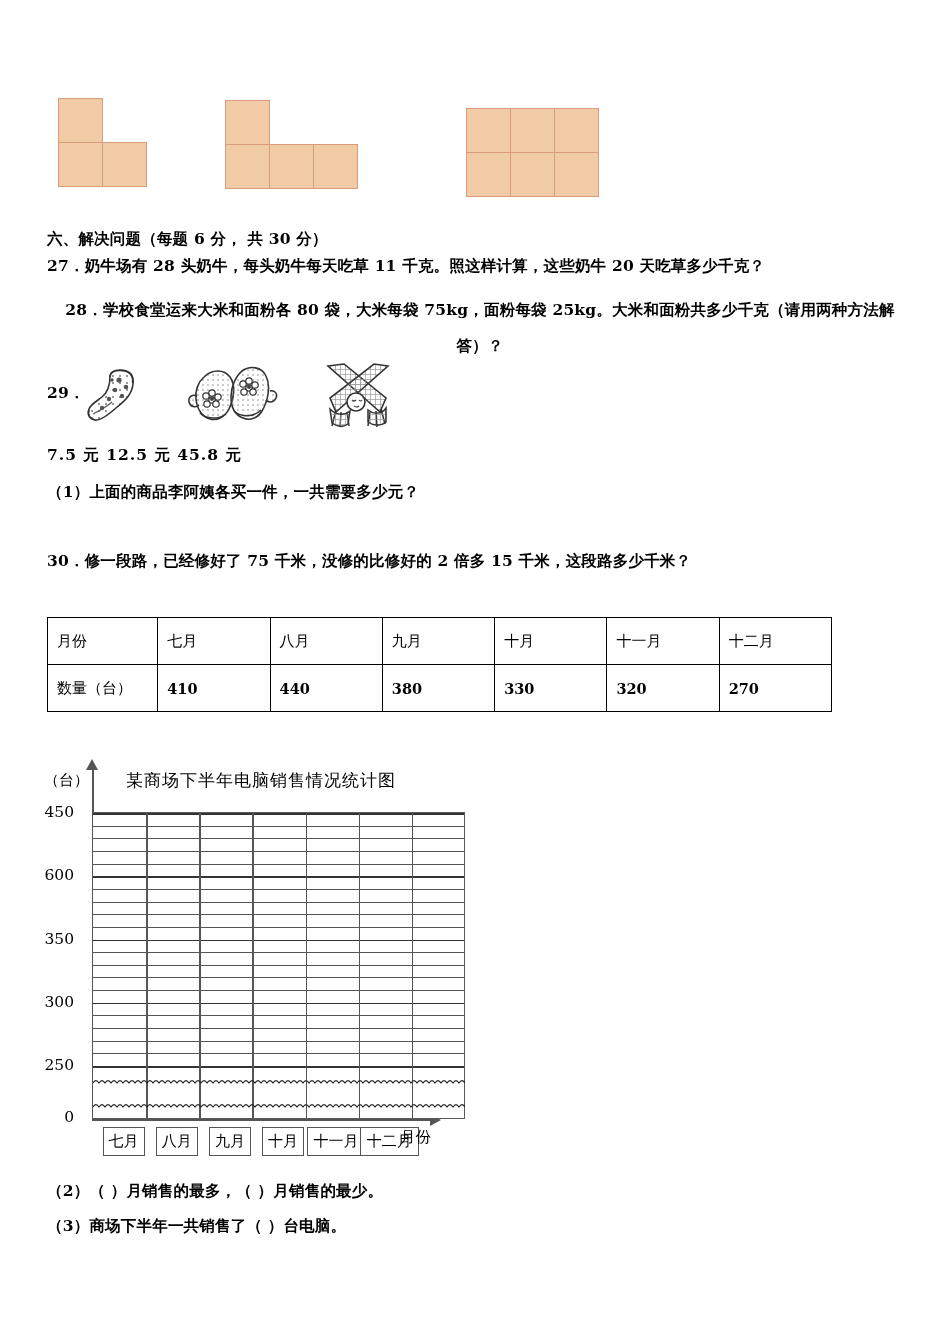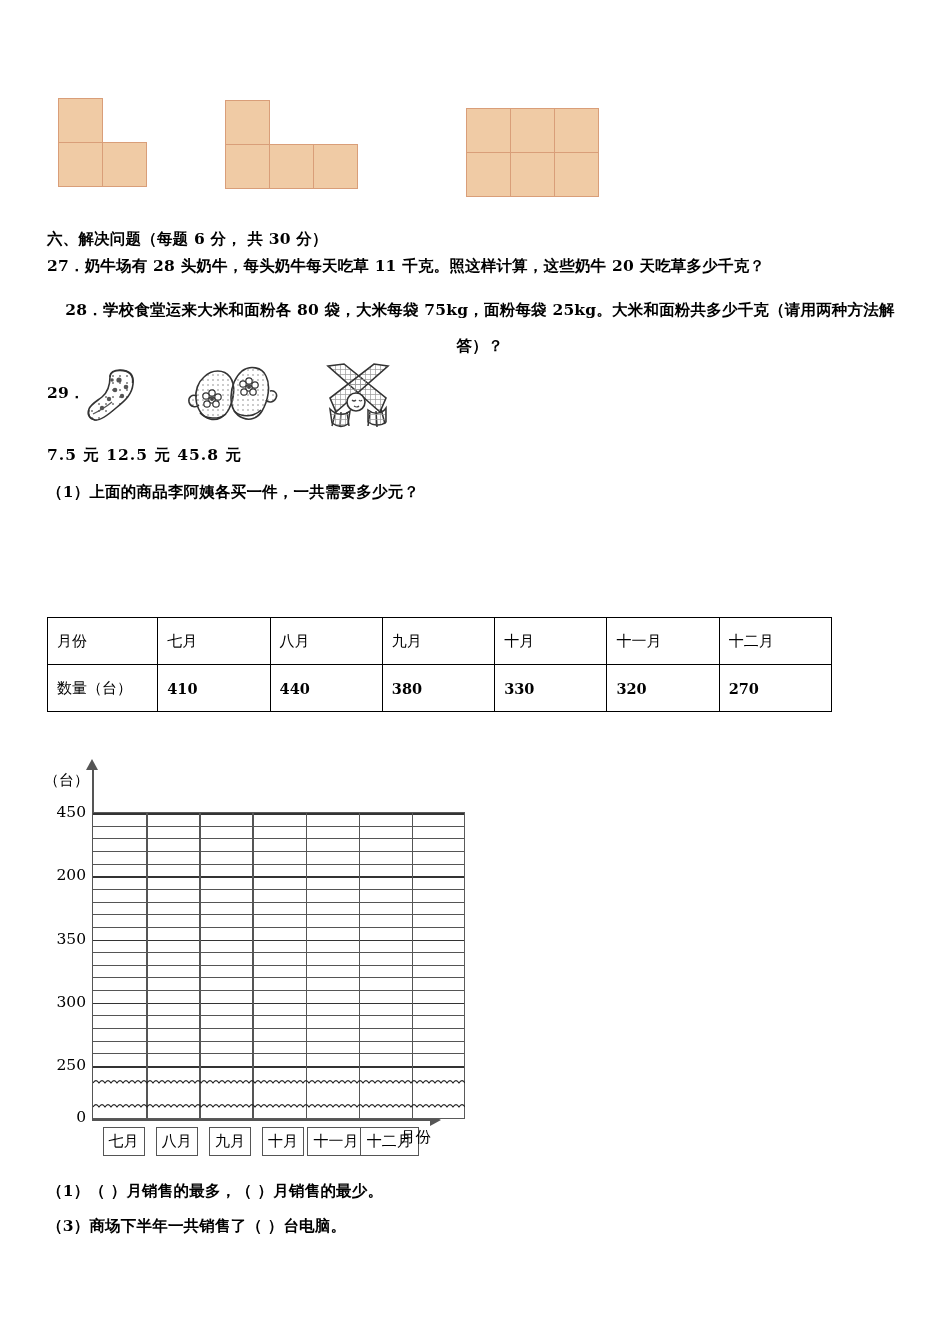--- a/index.html
+++ b/index.html
@@ -92,21 +92,21 @@
     background:#fff;
   }
   .hline{position:absolute;left:0;width:100%;height:1px;background:#555;}
   .hline.major{height:1.6px;background:#333;}
   .vline{position:absolute;top:0;height:100%;width:1.6px;background:#555;}
   .ylab{
     position:absolute;right:0;
     font-size:15.5px;
     text-align:left;
     transform:translateY(-52%);
-    padding-right:6px;
+    padding-right:18px;
     white-space:nowrap;
   }
   .ylab-holder{position:absolute;left:0px;top:0;width:92px;height:370px;}
   .wavy{position:absolute;left:93px;width:372px;height:10px;}
   .mlabels{position:absolute;left:93px;top:372px;width:400px;height:34px;}
   .mbox{
     position:absolute;top:0;
     border:1.5px solid #555;
     box-sizing:border-box;
     height:29px;line-height:27px;
@@ -234,20 +234,21 @@
       <circle cx="38" cy="40" r="9" fill="#fff" stroke="#333" stroke-width="1.6"></circle>
       <path d="M34 38 q2 2 4 0 M41 38 q1.5 2 3 0" stroke="#444" stroke-width="1.2" fill="none"></path>
       <path d="M36 44 q3 2 5 0" stroke="#444" stroke-width="1.2" fill="none"></path>
     </svg>
   </div>
 
   <div class="q bold" style="left:47px;top:444px;letter-spacing:1px;">7.5 元      12.5 元   45.8 元</div>
 
   <div class="q bold" style="left:47px;top:481px;">（1）上面的商品李阿姨各买一件，一共需要多少元？</div>
 
+  <div class="q bold" style="left:47px;top:550px;">30．修一段路，已经修好了 75 千米，没修的比修好的 2 倍多 15 千米，这段路多少千米？</div>
 
 
   <table class="tbl">
     <colgroup>
       <col class="c0">
         <col class="cx">
         <col class="cx">
         <col class="cx">
         <col class="cx">
         <col class="cx">
@@ -271,20 +272,21 @@
         <td class="num">330</td>
         <td class="num">320</td>
         <td class="num">270</td>
       </tr>
     </tbody>
   </table>
 
 
   <div class="chart">
     <div class="chart-unit">（台）</div>
+    <div class="chart-title">某商场下半年电脑销售情况统计图</div>
 
     <div class="yaxis-arrow"></div>
     <div class="yaxis-line"></div>
     <div class="xaxis-line"></div>
     <div class="xaxis-arrow"></div>
 
     <div class="grid" id="grid">
         <div class="hline major" style="top: 0px;"></div>
         <div class="hline" style="top: 12.65px;"></div>
         <div class="hline" style="top: 25.3px;"></div>
@@ -308,21 +310,21 @@
         <div class="hline major" style="top: 253px;"></div>
         <div class="vline" style="left: 53.14px;"></div>
         <div class="vline" style="left: 106.29px;"></div>
         <div class="vline" style="left: 159.43px;"></div>
         <div class="vline" style="left: 212.57px;"></div>
         <div class="vline" style="left: 265.71px;"></div>
         <div class="vline" style="left: 318.86px;"></div>
       </div>
     <div class="ylab-holder" id="ylabs">
         <div class="ylab" style="top: 57px;">450</div>
-        <div class="ylab" style="top: 120.25px;">200</div>
+        <div class="ylab" style="top: 120.25px;">600</div>
         <div class="ylab" style="top: 183.5px;">350</div>
         <div class="ylab" style="top: 246.75px;">300</div>
         <div class="ylab" style="top: 310px;">250</div>
         <div class="ylab" style="top: 362px;">0</div>
       </div>
 
     <svg class="wavy" id="wavy1" style="top:323px;" viewBox="0 0 372 10" preserveAspectRatio="none">
         <path d="M0 5 q 3 -4.8 6 0 q 3 -4.8 6 0 q 3 -4.8 6 0 q 3 -4.8 6 0 q 3 -4.8 6 0 q 3 -4.8 6 0 q 3 -4.8 6 0 q 3 -4.8 6 0 q 3 -4.8 6 0 q 3 -4.8 6 0 q 3 -4.8 6 0 q 3 -4.8 6 0 q 3 -4.8 6 0 q 3 -4.8 6 0 q 3 -4.8 6 0 q 3 -4.8 6 0 q 3 -4.8 6 0 q 3 -4.8 6 0 q 3 -4.8 6 0 q 3 -4.8 6 0 q 3 -4.8 6 0 q 3 -4.8 6 0 q 3 -4.8 6 0 q 3 -4.8 6 0 q 3 -4.8 6 0 q 3 -4.8 6 0 q 3 -4.8 6 0 q 3 -4.8 6 0 q 3 -4.8 6 0 q 3 -4.8 6 0 q 3 -4.8 6 0 q 3 -4.8 6 0 q 3 -4.8 6 0 q 3 -4.8 6 0 q 3 -4.8 6 0 q 3 -4.8 6 0 q 3 -4.8 6 0 q 3 -4.8 6 0 q 3 -4.8 6 0 q 3 -4.8 6 0 q 3 -4.8 6 0 q 3 -4.8 6 0 q 3 -4.8 6 0 q 3 -4.8 6 0 q 3 -4.8 6 0 q 3 -4.8 6 0 q 3 -4.8 6 0 q 3 -4.8 6 0 q 3 -4.8 6 0 q 3 -4.8 6 0 q 3 -4.8 6 0 q 3 -4.8 6 0 q 3 -4.8 6 0 q 3 -4.8 6 0 q 3 -4.8 6 0 q 3 -4.8 6 0 q 3 -4.8 6 0 q 3 -4.8 6 0 q 3 -4.8 6 0 q 3 -4.8 6 0 q 3 -4.8 6 0 q 3 -4.8 6 0" fill="none" stroke="#222" stroke-width="1.1"></path>
       </svg>
     <svg class="wavy" id="wavy2" style="top:347px;" viewBox="0 0 372 10" preserveAspectRatio="none">
@@ -333,16 +335,16 @@
         <div class="mbox" style="width: 42px; left: 9.6px;">七月</div>
         <div class="mbox" style="width: 42px; left: 62.7px;">八月</div>
         <div class="mbox" style="width: 42px; left: 115.9px;">九月</div>
         <div class="mbox" style="width: 42px; left: 169px;">十月</div>
         <div class="mbox" style="width: 59px; left: 213.6px;">十一月</div>
         <div class="mbox" style="width: 59px; left: 266.8px;">十二月</div>
       </div>
     <div class="xname">月份</div>
   </div>
 
-  <div class="q bold" style="left:47px;top:1180px;">（1）（    ）月销售的最多，（    ）月销售的最少。</div>
+  <div class="q bold" style="left:47px;top:1180px;">（2）（    ）月销售的最多，（    ）月销售的最少。</div>
   <div class="q bold" style="left:47px;top:1215px;">（3）商场下半年一共销售了（    ）台电脑。</div>
 
 </div>
 
 </body></html>

